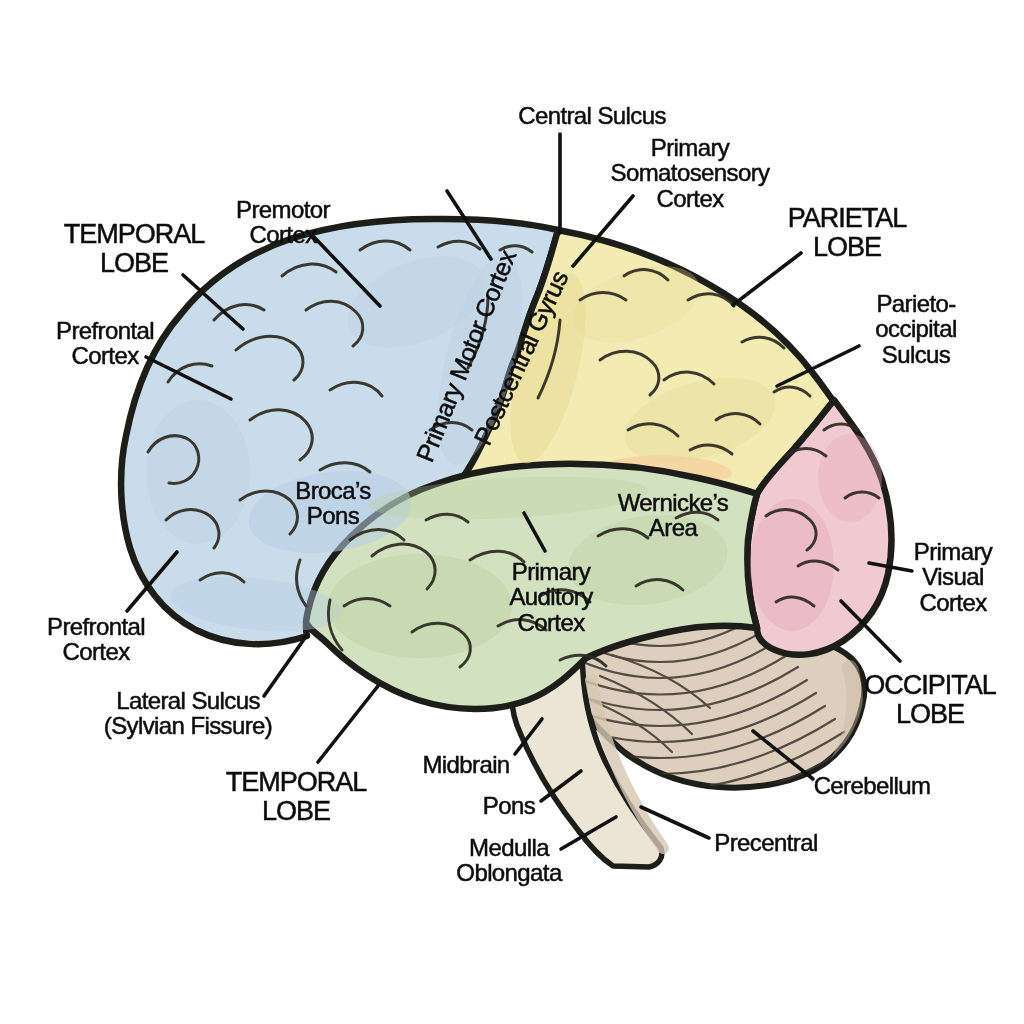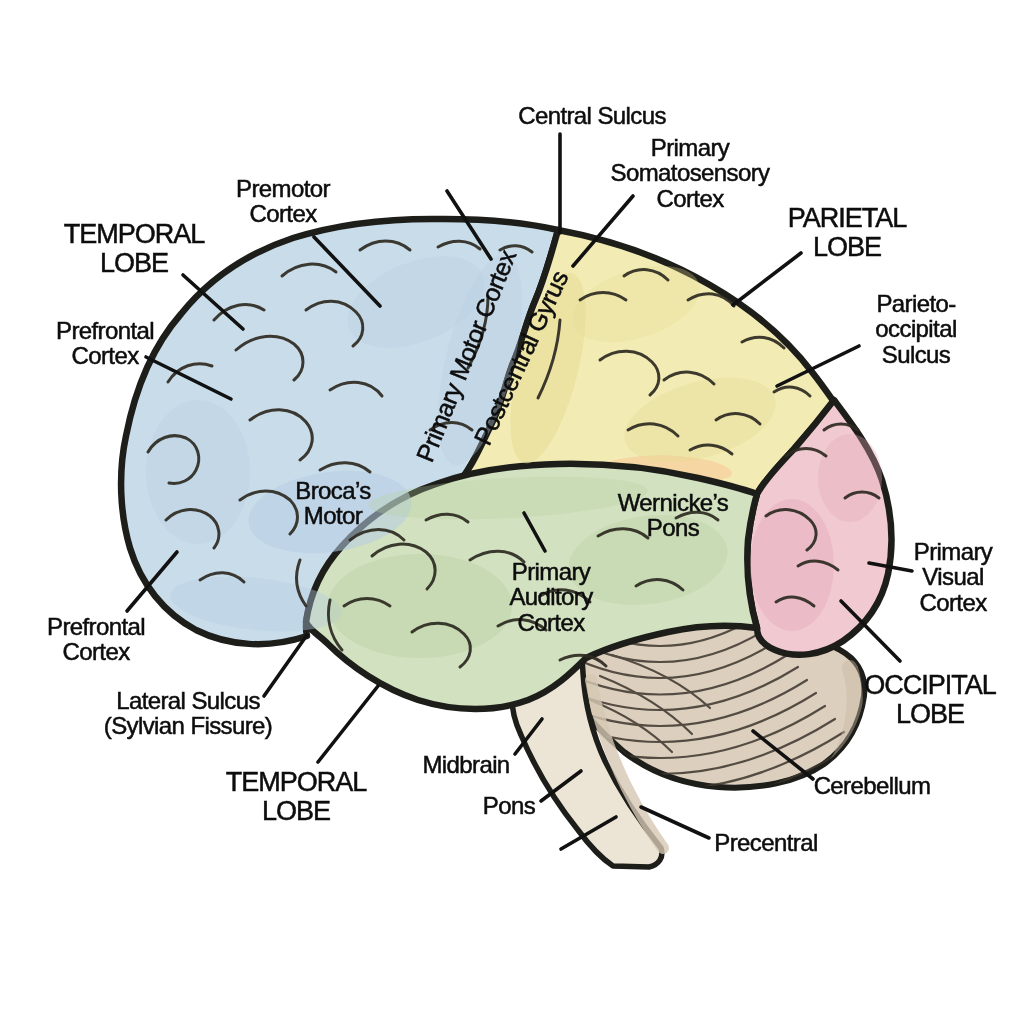--- a/index.html
+++ b/index.html
@@ -158,45 +158,47 @@
     <line x1="545" y1="551" x2="524" y2="513"></line>
   </g>
 </svg>
 
 <div class="lbl big" style="left:134px;top:249px">TEMPORAL
 LOBE</div>
 <div class="lbl" style="left:105px;top:343px">Prefrontal
 Cortex</div>
 <div class="lbl" style="left:96px;top:639px">Prefrontal
 Cortex</div>
-<div class="lbl" style="left:283px;top:201px">Premotor
+<div class="lbl" style="left:283px;top:222px">Premotor
 Cortex</div>
 <div class="lbl" style="left:592px;top:116px">Central Sulcus</div>
 <div class="lbl rot68" style="left:466px;top:356px">Primary Motor Cortex</div>
 <div class="lbl rot65" style="left:521px;top:358px">Postcentral Gyrus</div>
 <div class="lbl" style="left:690px;top:173px">Primary
 Somatosensory
 Cortex</div>
 <div class="lbl" style="left:916px;top:329px">Parieto-occipital
 Sulcus</div>
 <div class="lbl big" style="left:847px;top:233px">PARIETAL LOBE</div>
 <div class="lbl" style="left:953px;top:577px">Primary
 Visual
 Cortex</div>
 <div class="lbl big" style="left:930px;top:700px">OCCIPITAL
 LOBE</div>
 <div class="lbl" style="left:872px;top:786px">Cerebellum</div>
 <div class="lbl" style="left:766px;top:843px">Precentral</div>
+<div class="lbl" style="left:509px;top:860px">Medulla
+Oblongata</div>
 <div class="lbl" style="left:509px;top:806px">Pons</div>
 <div class="lbl" style="left:466px;top:765px">Midbrain</div>
 <div class="lbl big" style="left:296px;top:797px">TEMPORAL
 LOBE</div>
 <div class="lbl" style="left:188px;top:713px">Lateral Sulcus
 (Sylvian Fissure)</div>
 <div class="lbl" style="left:333px;top:503px">Broca’s
-Motor</div>
+Pons</div>
 <div class="lbl" style="left:673px;top:515px">Wernicke’s
-Pons</div>
+Area</div>
 <div class="lbl" style="left:551px;top:597px">Primary
 Auditory
 Cortex</div>
 
 </div>
 
 </body></html>

